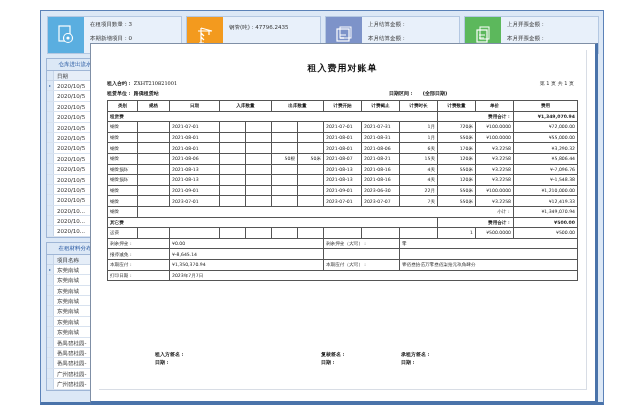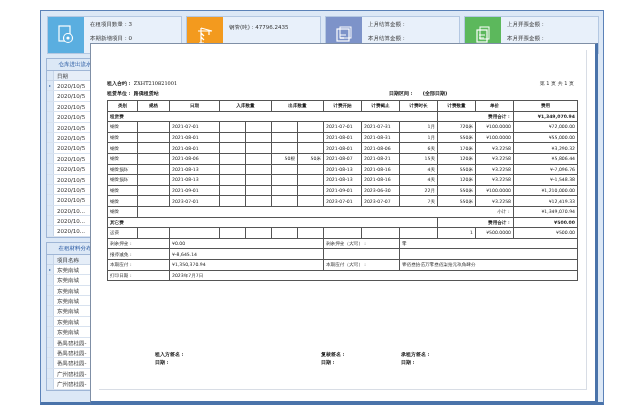--- a/index.html
+++ b/index.html
@@ -205,20 +205,21 @@
       <div class="list-row">
           <span class="row-sel"></span>
           <span class="row-text">广州碧桂园-</span>
         </div>
     </div>
   </div>
 </div>
 
 <div class="doc-window">
   <div class="doc-inner">
+    <div class="report-title">租入费用对账单</div>
     <div class="page-info">第 1 页 共 1 页</div>
     <div class="meta" style="left:8px;top:30px"><span>租入合约：</span> <span style="font-weight:normal;font-family:'DejaVu Serif',serif">ZXHT210821001</span></div>
     <div class="meta" style="left:8px;top:40px"><span>租赁单位：</span> <span>路僑租赁站</span></div>
     <div class="meta" style="left:290px;top:40px"><span>日期区间：</span>&nbsp;&nbsp;&nbsp;&nbsp;&nbsp;<span>(全部日期)</span></div>
 
     <table class="rpt">
       <colgroup>
         <col style="width:30px">
           <col style="width:32px">
           <col style="width:50px">

